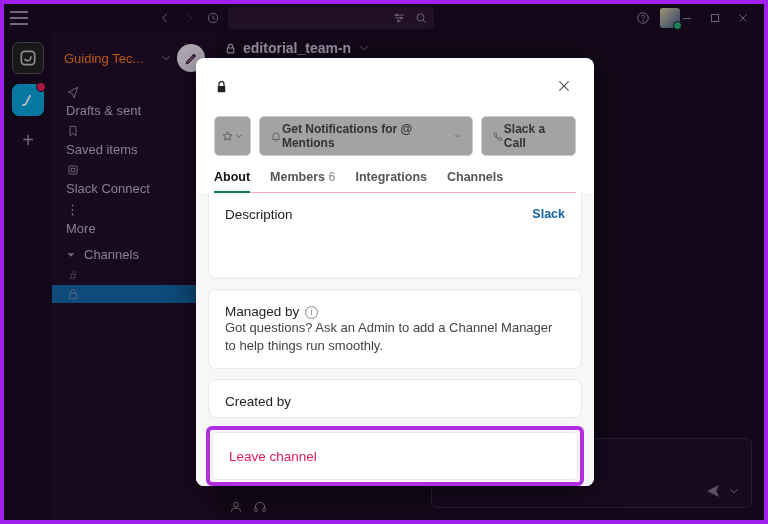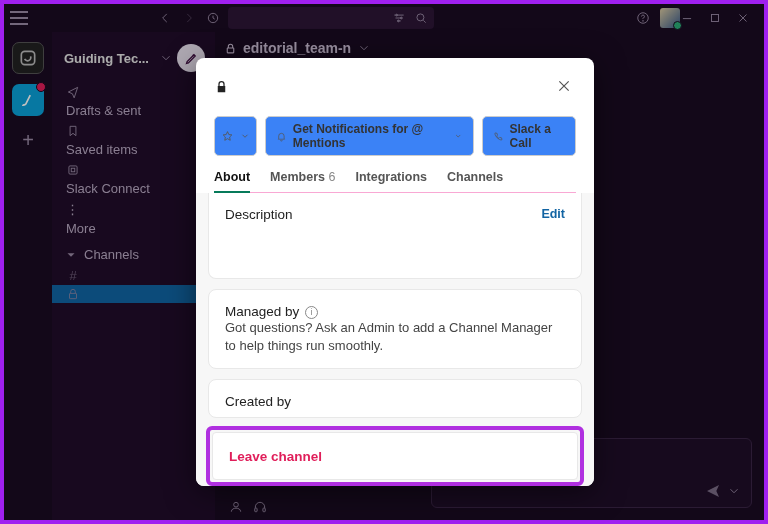--- a/index.html
+++ b/index.html
@@ -19,21 +19,21 @@
 
   .app { position:absolute; top:28px; left:0; right:0; bottom:0; display:flex; }
   .rail { width:48px; background:#1a0b22; display:flex; flex-direction:column; align-items:center; padding-top:10px; gap:10px; }
   .rail .ws { width:32px; height:32px; border-radius:7px; background:#333; display:flex; align-items:center; justify-content:center; color:#ddd; font-size:18px; font-weight:bold;}
   .rail .ws1 { background:#222; border:1px solid #555; }
   .rail .ws2 { background:#0aa0d8; position:relative; }
   .rail .ws2::after { content:''; position:absolute; top:-2px; right:-2px; width:8px; height:8px; background:#e01e5a; border-radius:50%; border:1.5px solid #1a0b22; }
   .plus { width:28px; height:28px; color:#9a8aa5; font-size:20px; display:flex; align-items:center; justify-content:center; cursor:pointer;}
 
   .sidebar { width:163px; background:#210d2a; color:#b8a9c2; font-size:13px; padding-top:8px; }
-  .sb-head { display:flex; align-items:center; padding:4px 10px 10px 12px; font-weight:700; color:#e5e5e5; gap:4px;}
+  .sb-head { display:flex; align-items:center; padding:4px 10px 10px 12px; font-weight:400; color:#f97316; gap:4px;}
   .sb-head .name { flex:1; white-space:nowrap; overflow:hidden; text-overflow:ellipsis;}
   .sb-head .compose { width:28px; height:28px; border-radius:50%; background:#e8e0ee; display:flex; align-items:center; justify-content:center;}
   .sb-item { display:flex; align-items:flex-start; gap:4px; padding:3px 14px; cursor:pointer;flex-direction:column; }
   .sb-section { display:flex; align-items:center; gap:6px; padding:8px 12px 4px; font-size:13px;}
   .chan-icon { width:14px; text-align:center; opacity:.7;}
   .sb-chan { padding:2px 14px; display:flex; align-items:center; gap:8px; color:#8a7a95; }
   .sb-chan.active { background:#1164a3; color:#fff; border-radius:0;}
   .sb-chan svg { opacity:.8; }
 
   .main { flex:1; background:#1a0b22; position:relative; }
@@ -43,36 +43,36 @@
   .bottom-status { position:absolute; left:14px; bottom:6px; display:flex; gap:10px; }
 
   
   .overlay { position:absolute; inset:0; background:rgba(0,0,0,0.25); }
   .modal { position:absolute; left:192px; top:54px; width:398px; bottom:34px; background:#fff; border-radius:8px; box-shadow:0 6px 30px rgba(0,0,0,.5); display:flex; flex-direction:column; overflow:hidden;}
   .mhead { padding:16px 18px 0 18px; }
   .mtitle-row { display:flex; align-items:center; }
   .mtitle-row .lock { font-size:16px; }
   .mtitle-row .close { margin-left:auto; cursor:pointer; padding:4px; color:#555;}
   .mactions { display:flex; gap:8px; margin-top:14px; }
-  .pillbtn { border:1px solid #ccc; border-radius:5px; background:#3b82f6; padding:5px 10px; font-size:12px; display:flex; align-items:center; gap:6px; cursor:pointer; color:#333; font-weight:600;}
+  .pillbtn { border:1px solid #ccc; border-radius:5px; background:#a3a3a3; padding:5px 10px; font-size:12px; display:flex; align-items:center; cursor:pointer; color:#333; font-weight:600;}
   .pillbtn.small { padding:5px 6px; }
   .tabs { display:flex; gap:20px; margin-top:14px; border-bottom:1px solid #f9a8d4; font-size:12.5px; }
   .tab { padding:0 0 8px 0; color:#555; cursor:pointer; font-weight:600; position:relative;}
   .tab .cnt { color:#888; font-weight:500; }
   .tab.active { color:#111; }
   .tab.active::after { content:''; position:absolute; left:0; right:0; bottom:-1px; height:2px; background:#067a5a; }
 
   .mbody { flex:1; overflow-y:auto; background:#f7f7f7; padding:10px 12px; display:flex; flex-direction:column; gap:10px;}
   .card { background:#fff; border:1px solid #e8e8e8; border-radius:8px; padding:14px 16px; }
   .card h4 { font-size:13.5px; font-weight:400; color:#222; }
   .card .edit { float:right; color:#1264a3; font-size:12.5px; font-weight:600; cursor:pointer;}
   .card p { font-size:13px; color:#444; margin-top:0; line-height:1.35;}
   .info-ic { display:inline-flex; width:13px; height:13px; border:1px solid #888; border-radius:50%; align-items:center; justify-content:center; font-size:9px; color:#888; vertical-align:middle; margin-left:2px;}
   .desc-card { min-height:86px; border-radius:0 0 8px 8px; border-top:none; margin-top:-10px;}
-  .leave { color:#e01e5a; font-weight:700; font-size:13.5px; cursor:pointer; }
+  .leave { color:#e01e5a; font-weight:400; font-size:13.5px; cursor:pointer; }
   .highlight { border:4px solid #b030e0; border-radius:6px; padding:2px; margin:-2px;}
   .highlight .card { border-radius:4px; }
 
   svg.ic { width:14px; height:14px; stroke:#9a8aa5; stroke-width:1.6; fill:none; }
 </style>
 </head>
 <body>
 
 <div class="frame">
 
@@ -278,21 +278,21 @@
       <div class="tabs">
         <div class="tab active"><span>About</span></div>
         <div class="tab"><span>Members</span> <span class="cnt">6</span></div>
         <div class="tab"><span>Integrations</span></div>
         <div class="tab"><span>Channels</span></div>
       </div>
     </div>
 
     <div class="mbody">
       <div class="card desc-card">
-        <span class="edit">Edit</span>
+        <span class="edit">Slack</span>
         <h4>Description</h4>
       </div>
       <div class="card">
         <h4><span>Managed by</span> <span class="info-ic">i</span></h4>
         <p>Got questions? Ask an Admin to add a Channel Manager to help things run smoothly.</p>
       </div>
       <div class="card" style="padding-bottom:8px">
         <h4>Created by</h4>
       </div>
       <div class="highlight">

